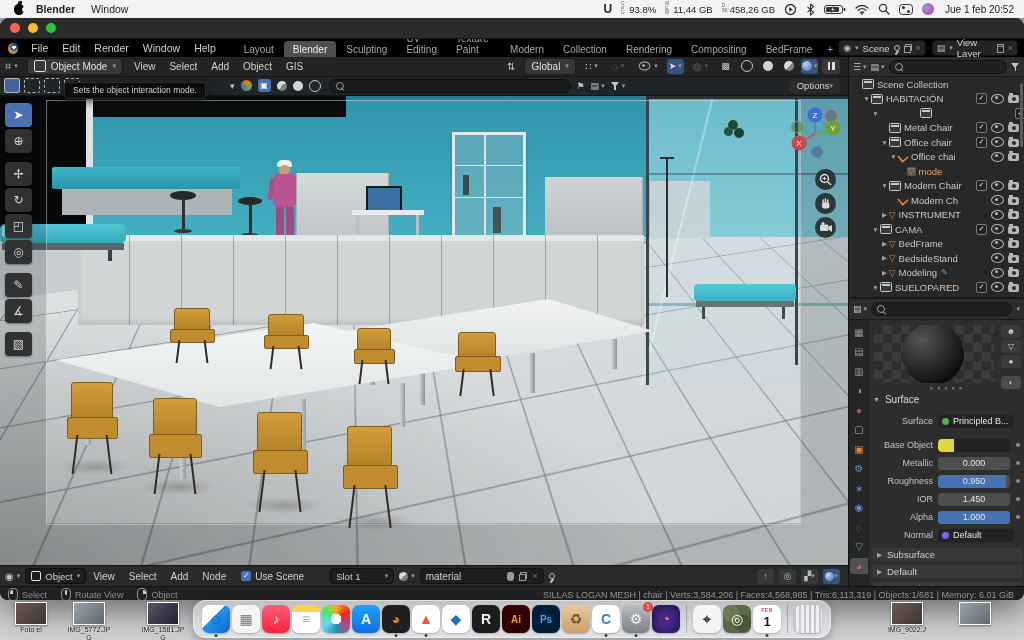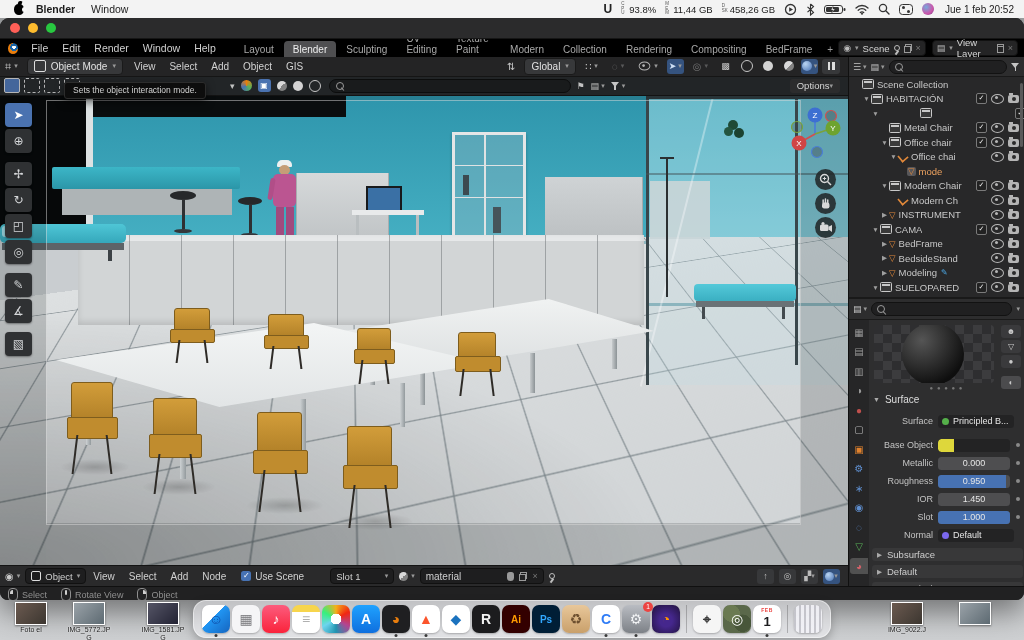--- a/index.html
+++ b/index.html
@@ -900,21 +900,21 @@
               <span class="pdot"></span>
             </div>
             <div class="prow" style="top:172px">
               <span class="plabel">IOR</span>
               <span class="pwidget num">
                   <span class="pv">1.450</span>
                 </span>
               <span class="pdot"></span>
             </div>
             <div class="prow" style="top:190px">
-              <span class="plabel">Slot</span>
+              <span class="plabel">Alpha</span>
               <span class="pwidget slider">
                   <span class="fill" style="width:100%"></span>
                   <span class="pv">1.000</span>
                 </span>
               <span class="pdot"></span>
             </div>
             <div class="prow" style="top:208px">
               <span class="plabel">Normal</span>
               <span class="pwidget btn">
                   <span class="ndot"></span>
@@ -955,20 +955,21 @@
           </span>
           <span>Rotate View</span>
         </span>
         <span class="hint">
           <span class="mouse right">
             <i></i>
           </span>
           <span>Object</span>
         </span>
       </div>
+    <span class="stats">SILLAS LOGAN MESH | chair | Verts:3,584,206 | Faces:4,568,985 | Tris:6,113,319 | Objects:1/681 | Memory: 6.01 GiB</span>
   </div>
 </div>
 
 <div class="desktop">
   <div id="dfiles">
       <div class="dfile dfl1" style="left: 8px;">
         <div class="dthumb"></div>
         <div class="dlabel">Foto el</div>
       </div>
       <div class="dfile dfl2" style="left: 66px;">

